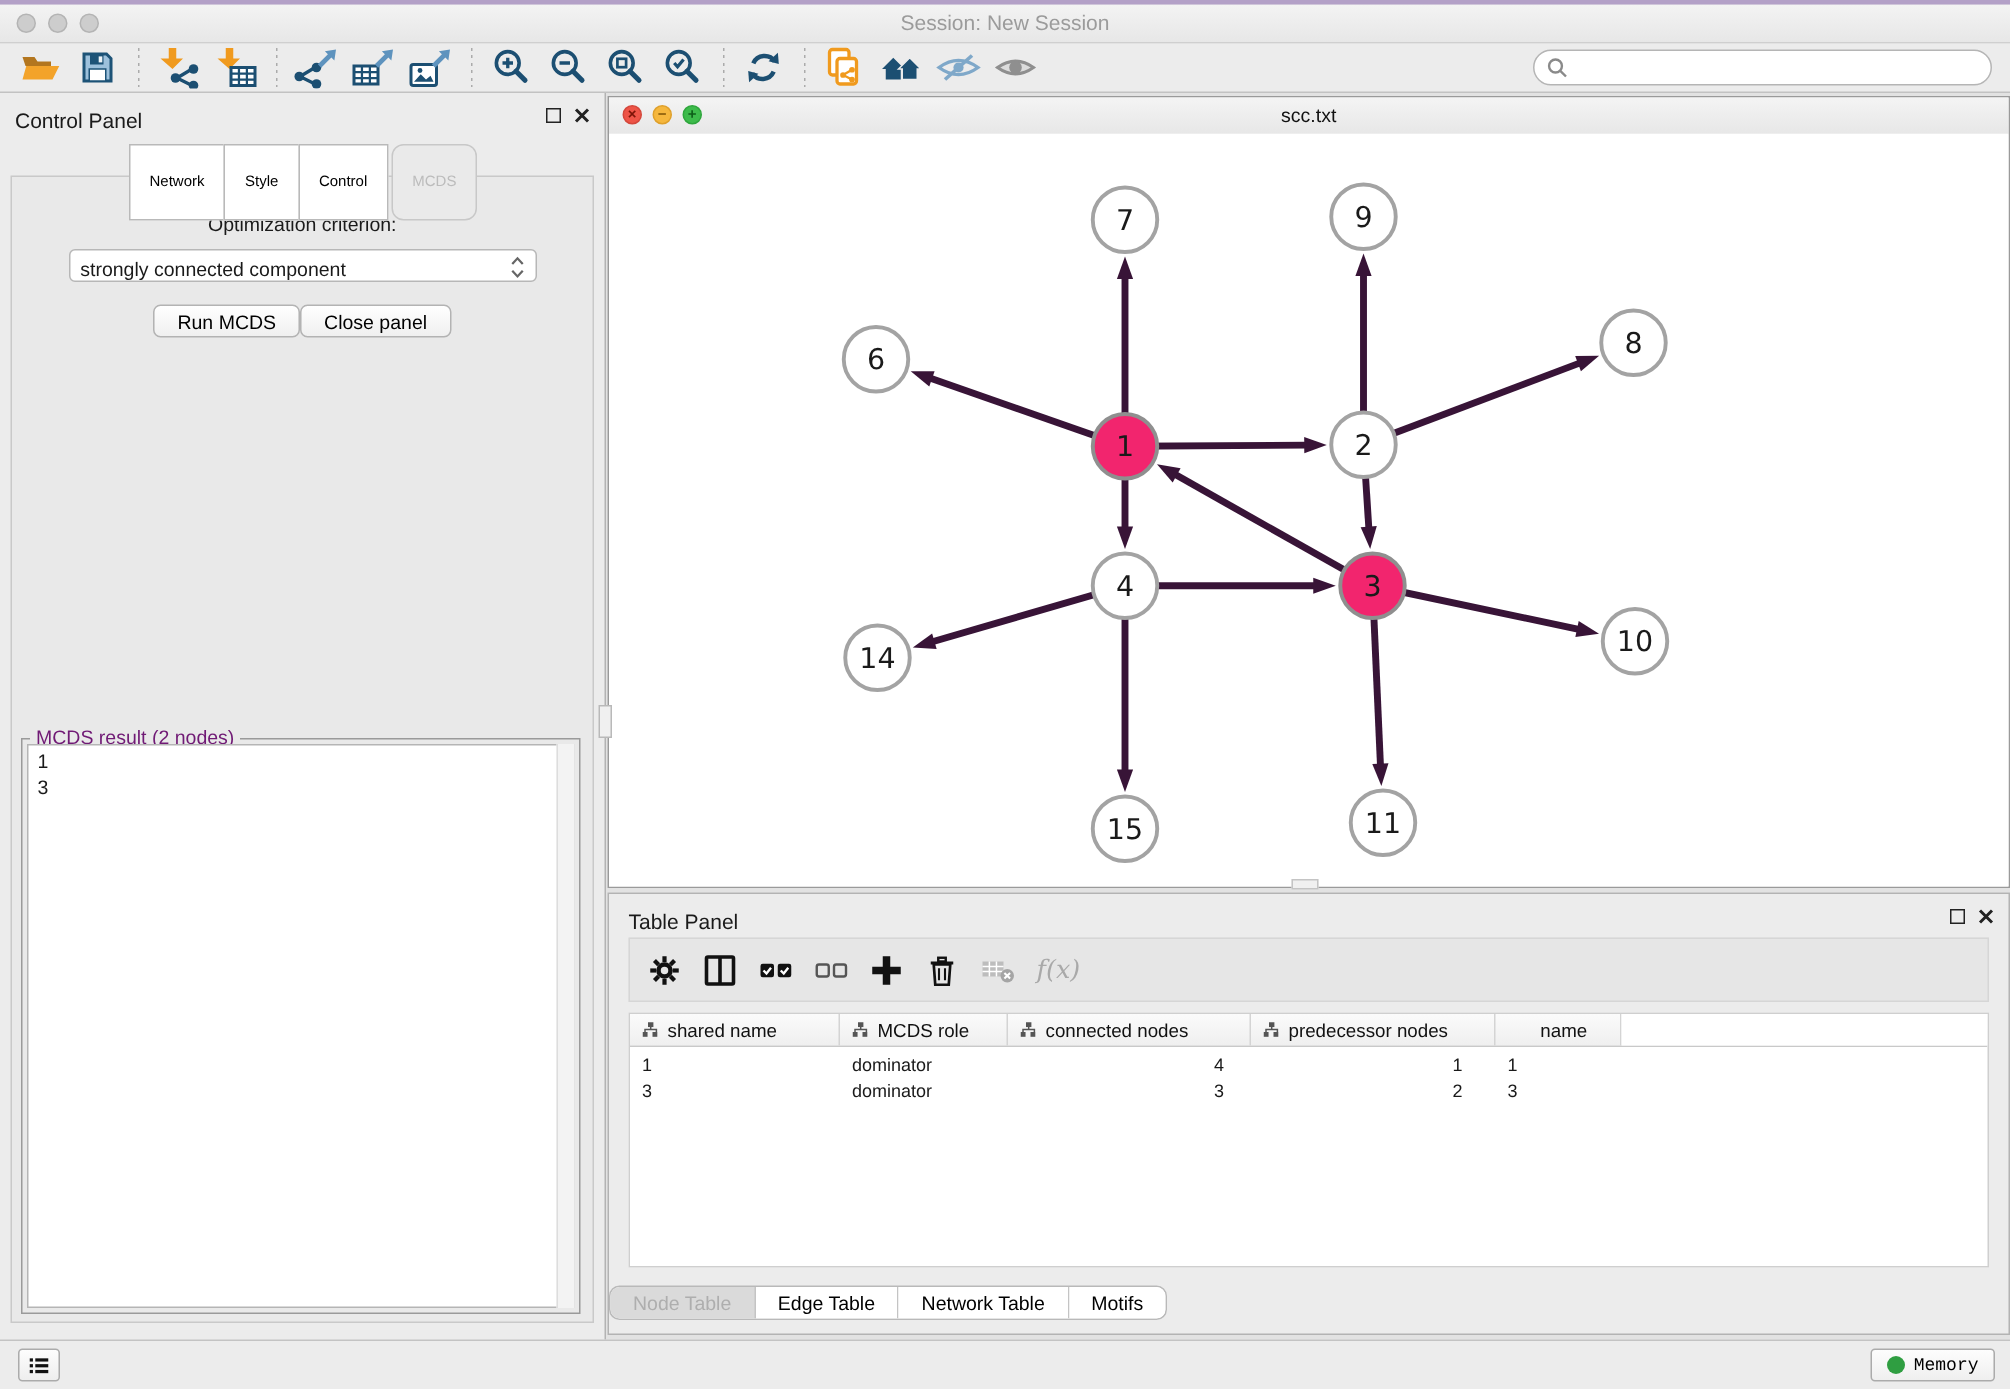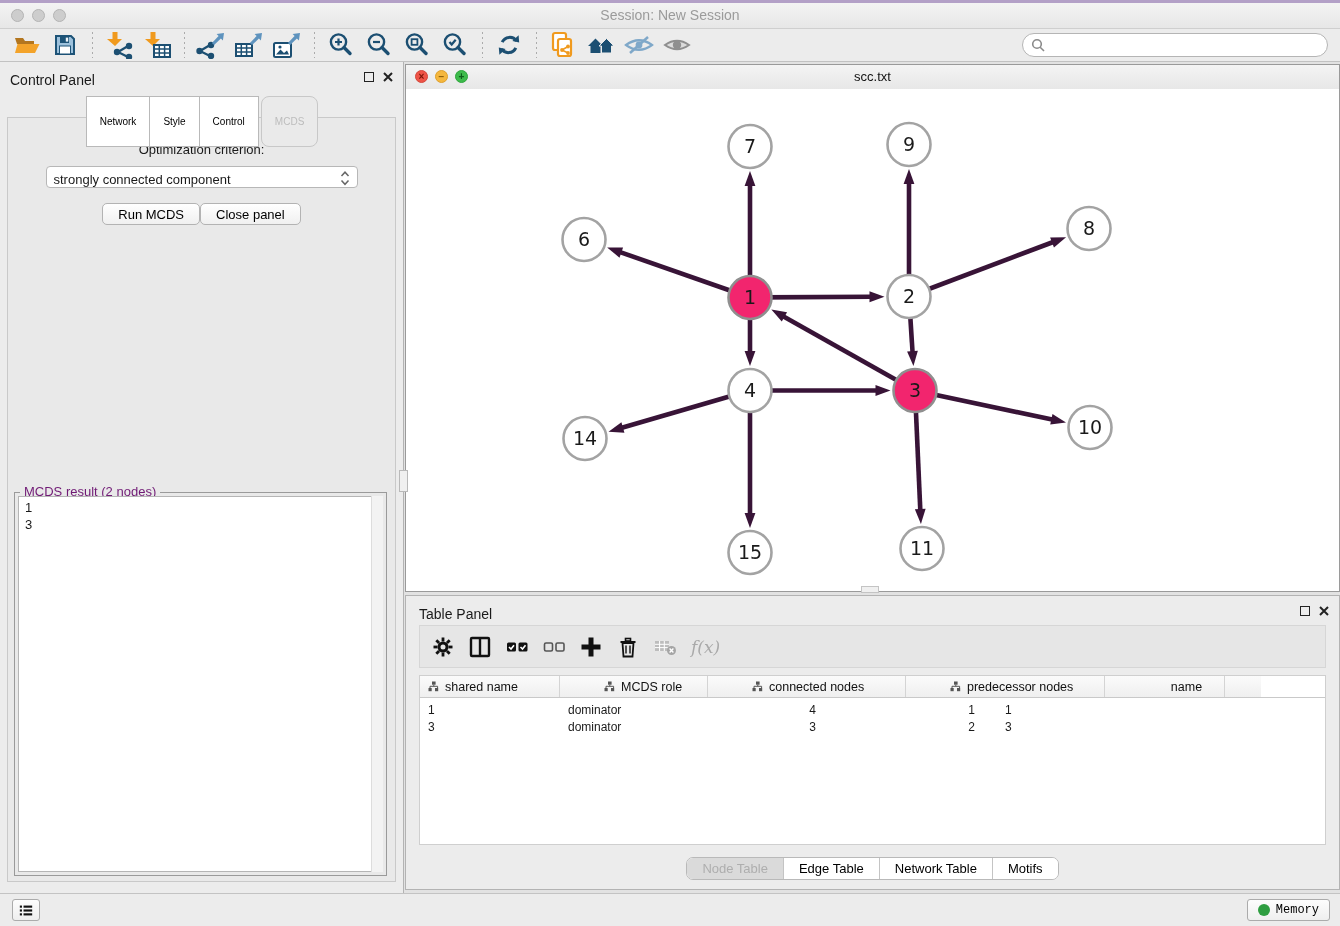--- a/index.html
+++ b/index.html
@@ -69,28 +69,28 @@
   .canvas-grip{position:absolute;left:861px;top:586px;width:18px;height:7px;background:#f0f0f0;border:1px solid #c4c4c4;box-sizing:border-box;}
 
   
   .table-panel{position:absolute;left:405px;top:595px;width:935px;height:295px;background:#ececec;
     border:1px solid #b3b3b3;box-sizing:border-box;}
   .tp-toolbar{position:absolute;left:13px;right:13px;top:29px;height:43px;background:#e6e6e6;
     border:1px solid #d6d6d6;display:flex;align-items:center;padding-left:12px;gap:7px;box-sizing:border-box;}
   .tp-tool{width:30px;height:30px;display:flex;align-items:center;background:none;border:none;padding:0;}
   .fx{font-family:"DejaVu Serif","Liberation Serif",serif;font-style:italic;color:#a9a9a9;font-size:17px;}
   .tp-table{position:absolute;left:13px;right:13px;top:79px;bottom:44px;background:#fff;border:1px solid #cfcfcf;box-sizing:border-box;overflow:hidden;}
-  .thead{display:flex;height:21px;background:linear-gradient(#fbfbfb,#efefef);border-bottom:1px solid #c9c9c9;gap:36px;}
+  .thead{display:flex;height:21px;background:linear-gradient(#fbfbfb,#efefef);border-bottom:1px solid #c9c9c9;}
   .th{display:flex;align-items:center;gap:6px;padding-left:8px;border-right:1px solid #d4d4d4;
     font-size:12.5px;box-sizing:border-box;color:#111;}
   .th-filler{flex:1;background:#fff;}
   .tr{display:flex;height:17px;align-items:center;}
   .tbody{padding-top:3px;}
   .td{font-size:12px;box-sizing:border-box;padding-left:8px;white-space:nowrap;}
-  .tp-tabs{position:absolute;left:0;right:0;bottom:9px;display:flex;justify-content:center;}
+  .tp-tabs{position:absolute;left:0;right:0;bottom:9px;display:flex;justify-content:flex-start;}
   .tab-group{display:flex;border:1px solid #b9b9b9;border-radius:7px;overflow:hidden;background:#fff;}
   .tp-tab{font-size:13px;padding:3px 15px;border-right:1px solid #c4c4c4;background:#fff;color:#000;}
   .tp-tab:last-child{border-right:none;}
   .tp-tab.selected{background:#dadada;color:#aeaeae;}
 
   
   .statusbar{position:absolute;left:0;right:0;bottom:0;height:32px;background:#ececec;border-top:1px solid #c3c3c3;}
   .sb-left-btn{position:absolute;left:12px;top:5px;width:28px;height:22px;background:linear-gradient(#fdfdfd,#eeeeee);
     border:1px solid #ababab;border-radius:3px;display:flex;align-items:center;justify-content:center;}
   .memory-btn{position:absolute;right:10px;top:5px;height:22px;padding:0 10px;display:flex;align-items:center;gap:6px;

